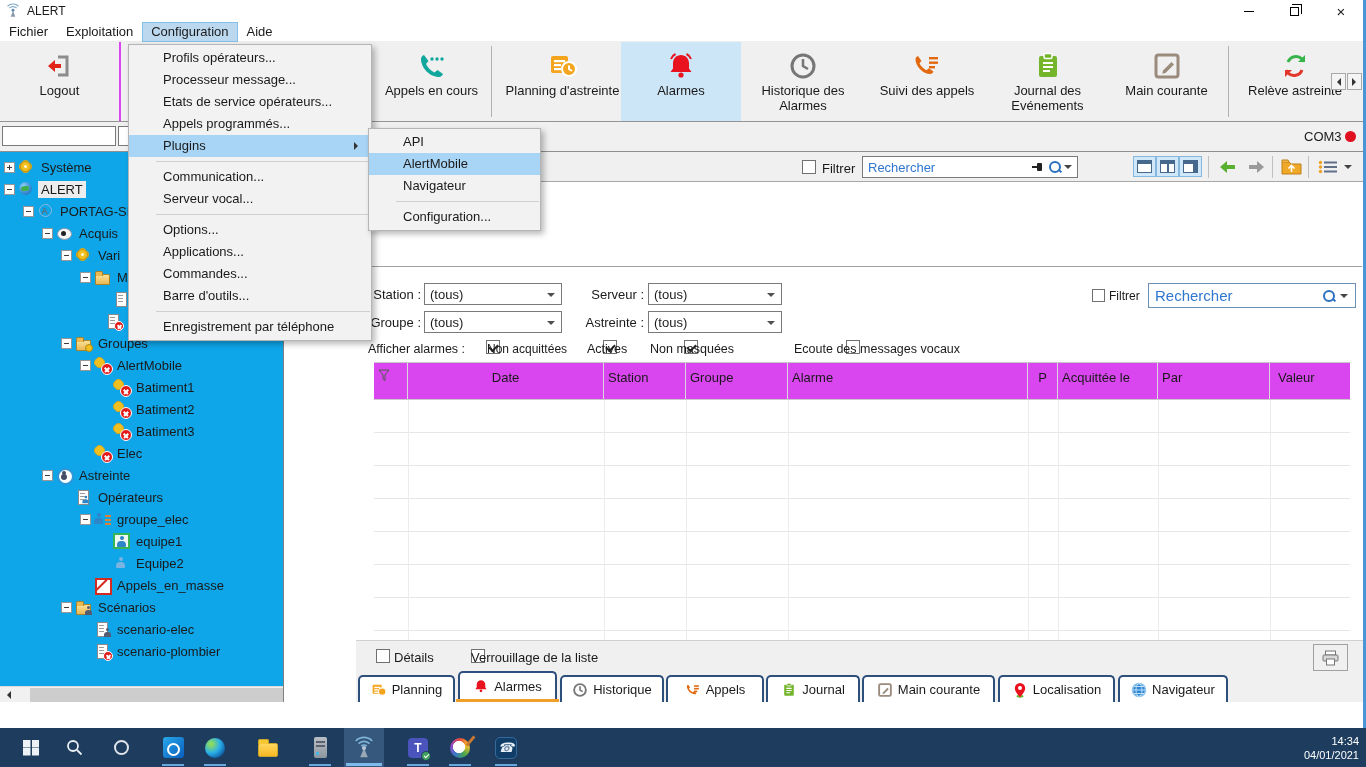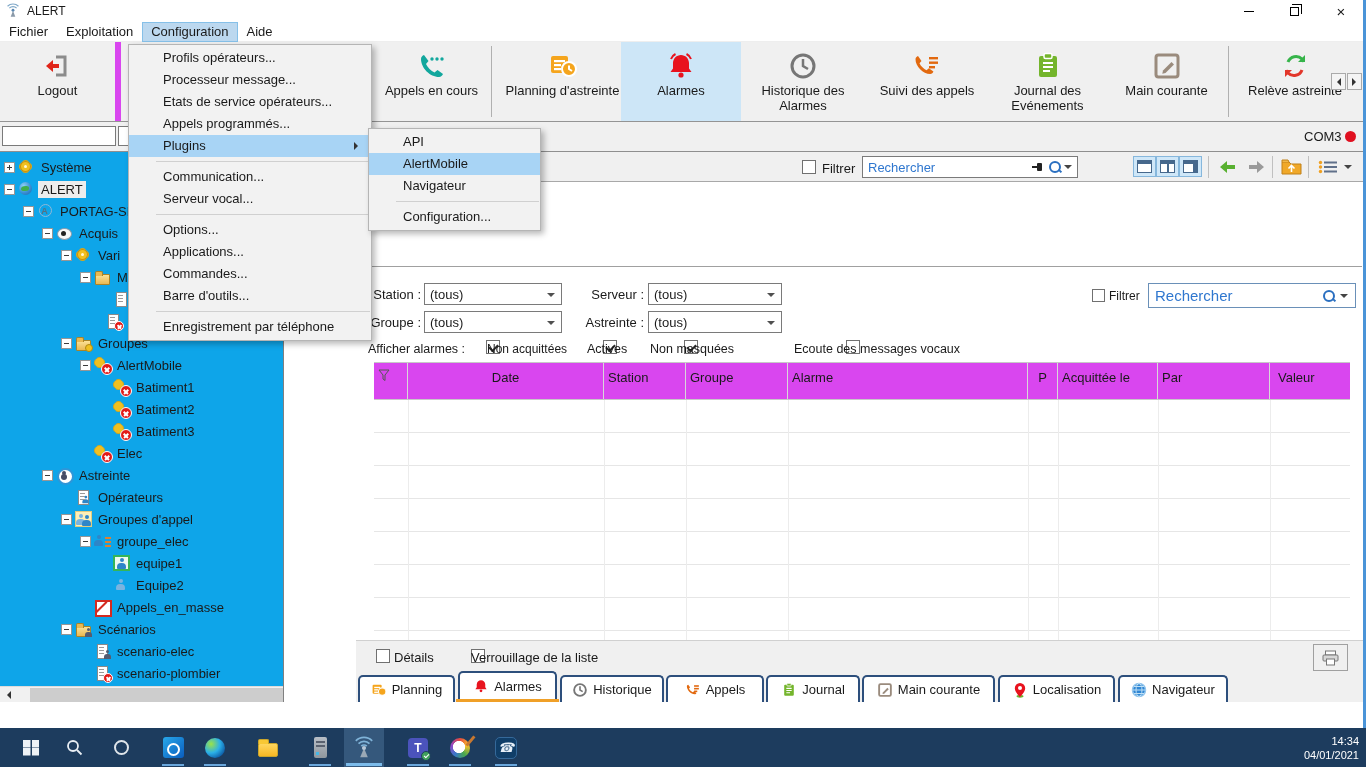--- a/index.html
+++ b/index.html
@@ -178,21 +178,21 @@
   </div>
 
   <div class="menubar">
     <span class="mb-item">Fichier</span>
     <span class="mb-item">Exploitation</span>
     <span class="mb-item active">Configuration</span>
     <span class="mb-item">Aide</span>
   </div>
 
   <div class="toolbar">
-    <div class="tb-btn" style="left:0;width:121px;border-right:6px solid #d946ef">
+    <div class="tb-btn" style="left:0;width:121px;border-right:2px solid #d946ef">
       <span class="tb-ic">
         <svg width="30" height="30" viewBox="0 0 30 30">
             <path d="M13 6h9v18h-9" fill="none" stroke="#8c8c8c" stroke-width="3"></path>
             <path d="M8 15h8" stroke="#e02418" stroke-width="4"></path>
             <path d="M10 9l-7 6 7 6z" fill="#e02418"></path>
           </svg>
       </span>
       <span>Logout</span>
     </div>
     <div class="tb-btn" style="left:372px;width:119px">
@@ -379,28 +379,20 @@
       <div class="trow" style="padding-left:42px">
           <i class="exp"></i>
           <i class="ic i-astr"></i>
           <span class="tl">Astreinte</span>
         </div>
       <div class="trow" style="padding-left:75px">
           <i class="ic i-doc">
             <b class="mp sm"></b>
           </i>
           <span class="tl">Opérateurs</span>
-        </div>
-      <div class="trow" style="padding-left:61px">
-          <i class="exp"></i>
-          <i class="ic i-people">
-            <b class="mp light"></b>
-            <b class="mp"></b>
-          </i>
-          <span class="tl">Groupes d'appel</span>
         </div>
       <div class="trow" style="padding-left:80px">
           <i class="exp"></i>
           <i class="ic i-plist">
             <b class="mp" style="left:0"></b>
           </i>
           <span class="tl">groupe_elec</span>
         </div>
       <div class="trow" style="padding-left:113px">
           <i class="ic i-pgreen">

